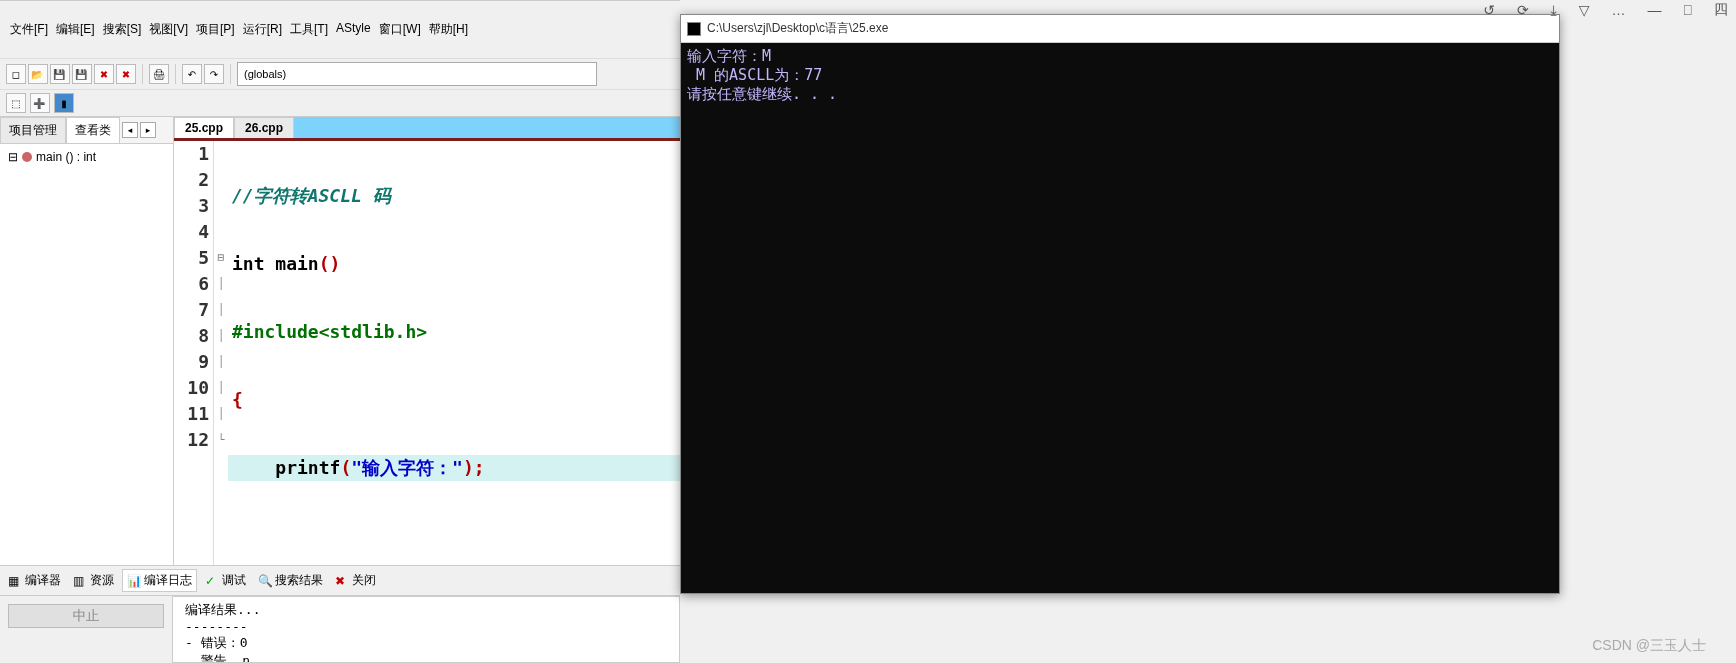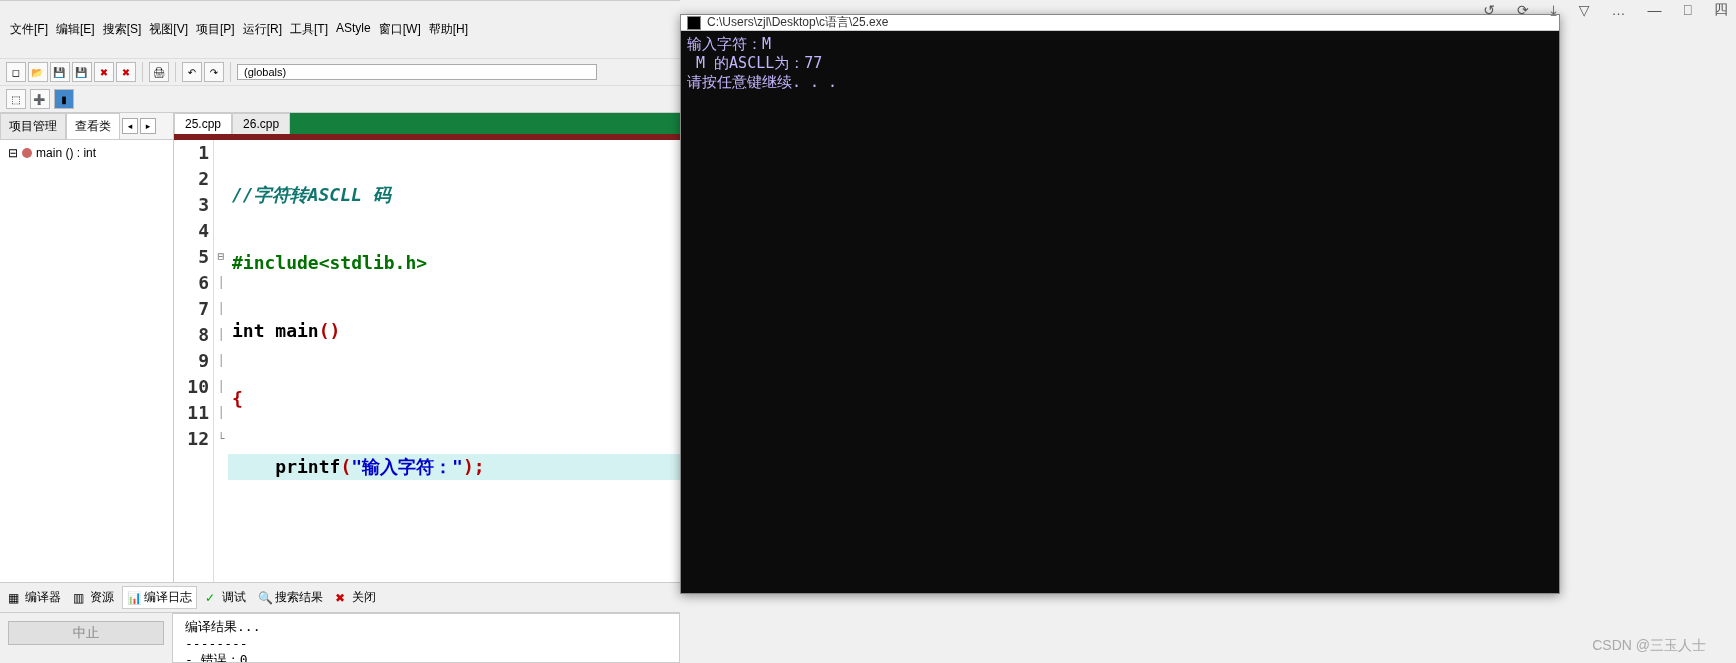--- a/index.html
+++ b/index.html
@@ -3,58 +3,58 @@
 <meta charset="utf-8">
 <style>
 * { box-sizing: border-box; margin: 0; padding: 0; }
 body { font-family: "Microsoft YaHei", sans-serif; font-size: 12px; background: #f0f0f0; width: 1736px; height: 663px; overflow: hidden; position: relative; }
 .ide { position: absolute; left: 0; top: 0; width: 680px; height: 663px; background: #f0f0f0; display: flex; flex-direction: column; border-top: 1px solid #ccc; }
 .menubar { display: flex; gap: 0; padding: 18px 6px; background: #f0f0f0; border-bottom: 1px solid #ddd; }
 .menubar span { padding: 2px 4px; cursor: default; }
 .toolbar { display: flex; gap: 2px; padding: 3px 6px; background: #f0f0f0; border-bottom: 1px solid #ddd; align-items: center; }
 .tbtn { width: 20px; height: 20px; border: 1px solid #bbb; background: #fafafa; display: inline-flex; align-items: center; justify-content: center; font-size: 10px; }
 .tsep { width: 1px; height: 20px; background: #ccc; margin: 0 4px; }
-.globals { border: 1px solid #aaa; background: #fff; padding: 2px 6px; font-size: 11px; width: 360px; height: 16px; display: flex; align-items: center; }
+.globals { border: 1px solid #aaa; background: #fff; padding: 2px 6px; font-size: 11px; width: 360px; height: 24px; display: flex; align-items: center; }
 .toolbar2 { display: flex; gap: 4px; padding: 3px 6px; background: #f0f0f0; border-bottom: 1px solid #ccc; }
 .main { flex: 1; display: flex; overflow: hidden; }
 .sidebar { width: 174px; background: #86efac; border-right: 1px solid #ccc; display: flex; flex-direction: column; }
 .side-tabs { display: flex; align-items: center; border-bottom: 1px solid #ccc; background: #f4f4f4; }
 .side-tab { padding: 4px 8px; border: 1px solid #ccc; border-bottom: none; background: #fff; font-size: 12px; }
 .side-tab.inactive { background: #eaeaea; }
 .navbtn { width: 16px; height: 16px; border: 1px solid #aaa; background: #fff; margin-left: 2px; display: inline-flex; align-items: center; justify-content: center; font-size: 9px; }
 .tree { flex: 1; background: #fff; padding: 4px; font-size: 12px; }
 .tree-item { display: flex; align-items: center; gap: 4px; padding: 2px 4px; }
 .tree-icon { width: 10px; height: 10px; background: #c66; border-radius: 50%; }
 .editor { flex: 1; display: flex; flex-direction: column; background: #fff; }
-.file-tabs { display: flex; background: #15803d; border-bottom: 6px solid #7f1d1d; }
+.file-tabs { display: flex; background: #7dd3fc; border-bottom: 3px solid #7f1d1d; font-weight: bold; }
 .file-tab { padding: 3px 10px; border: 1px solid #ccc; border-bottom: none; background: #fff; font-size: 12px; }
 .file-tab.inactive { background: #eaeaea; }
 .code { flex: 1; display: flex; font-family: Consolas, monospace; font-size: 18px; font-weight: bold; overflow: hidden; background: #fff; }
 .gutter { width: 40px; background: #fff; border-right: 1px solid #ddd; text-align: right; padding-right: 4px; color: #333; }
 .gutter div { height: 26px; line-height: 26px; }
 .fold { width: 14px; background: #fff; }
 .fold div { height: 26px; line-height: 26px; text-align: center; color: #888; font-size: 11px; }
 .lines { flex: 1; white-space: pre; }
 .lines > div { height: 26px; line-height: 26px; padding-left: 4px; }
 .hl { background: #d5f2f2; }
 .c-comment { color: #0f766e; font-style: italic; }
 .c-pre { color: #007000; }
 .c-kw { color: #000; }
 .c-paren { color: #b00000; }
 .c-str { color: #0000cc; }
 .c-brace { color: #b00000; }
 .bottom-tabs { display: flex; align-items: center; gap: 4px; padding: 3px 4px; background: #f0f0f0; border-top: 1px solid #ccc; }
 .btab { display: flex; align-items: center; gap: 3px; padding: 2px 4px; font-size: 12px; }
 .bicon { width: 14px; height: 14px; display: inline-block; }
-.bottom-panel { display: flex; border-top: 1px solid #ccc; background: #f0f0f0; height: 51px; }
+.bottom-panel { display: flex; border-top: 1px solid #ccc; background: #f0f0f0; height: 68px; }
 .abort { width: 172px; padding: 8px; display: flex; align-items: flex-start; justify-content: center; }
 .abort button { width: 158px; height: 24px; background: #e0e0e0; border: 1px solid #bbb; color: #888; }
 .log { flex: 1; background: #fff; border: 1px solid #ccc; padding: 4px 12px; font-family: SimSun, monospace; font-size: 13px; white-space: pre; overflow: hidden; }
 .console { position: absolute; left: 680px; top: 14px; width: 880px; height: 580px; background: #0c0c0c; border: 1px solid #888; box-shadow: 0 2px 10px rgba(0,0,0,0.4); }
-.console-title { height: 16px; background: #fff; border-bottom: 1px solid #ccc; display: flex; align-items: center; padding: 0 6px; gap: 6px; font-size: 12px; color: #333; }
+.console-title { height: 28px; background: #fff; border-bottom: 1px solid #ccc; display: flex; align-items: center; padding: 0 6px; gap: 6px; font-size: 12px; color: #333; }
 .cicon { width: 14px; height: 14px; border: 1px solid #888; background: #000; }
 .console-body { padding: 4px 6px; font-family: SimSun, "NSimSun", monospace; font-size: 15px; color: #c4b5fd; white-space: pre; }
 .watermark { position: absolute; right: 30px; bottom: 8px; color: #aaa; font-size: 14px; }
 .topright { position: absolute; right: 4px; top: 0; display: flex; gap: 14px; align-items: center; height: 20px; color: #555; font-size: 14px; }
 .topright span { padding: 0 4px; }
 </style>
 </head>
 <body>
 
 <div class="ide">
@@ -137,22 +137,22 @@
             <div>│</div>
             <div>│</div>
             <div>│</div>
             <div>│</div>
             <div>│</div>
             <div>│</div>
             <div>└</div>
         </div>
         <div class="lines">
           <div><span class="c-comment">//字符转ASCLL 码</span></div>
+          <div><span class="c-kw">int main</span><span class="c-paren">()</span></div>
           <div><span class="c-pre">#include&lt;stdlib.h&gt;</span></div>
-          <div><span class="c-kw">int main</span><span class="c-paren">()</span></div>
           <div><span class="c-brace">{</span></div>
           <div class="hl">    <span>printf</span><span class="c-paren">(</span><span class="c-str">"输入字符："</span><span class="c-paren">);</span></div>
           
           
           
           
           
         </div>
       </div>
     </div>

